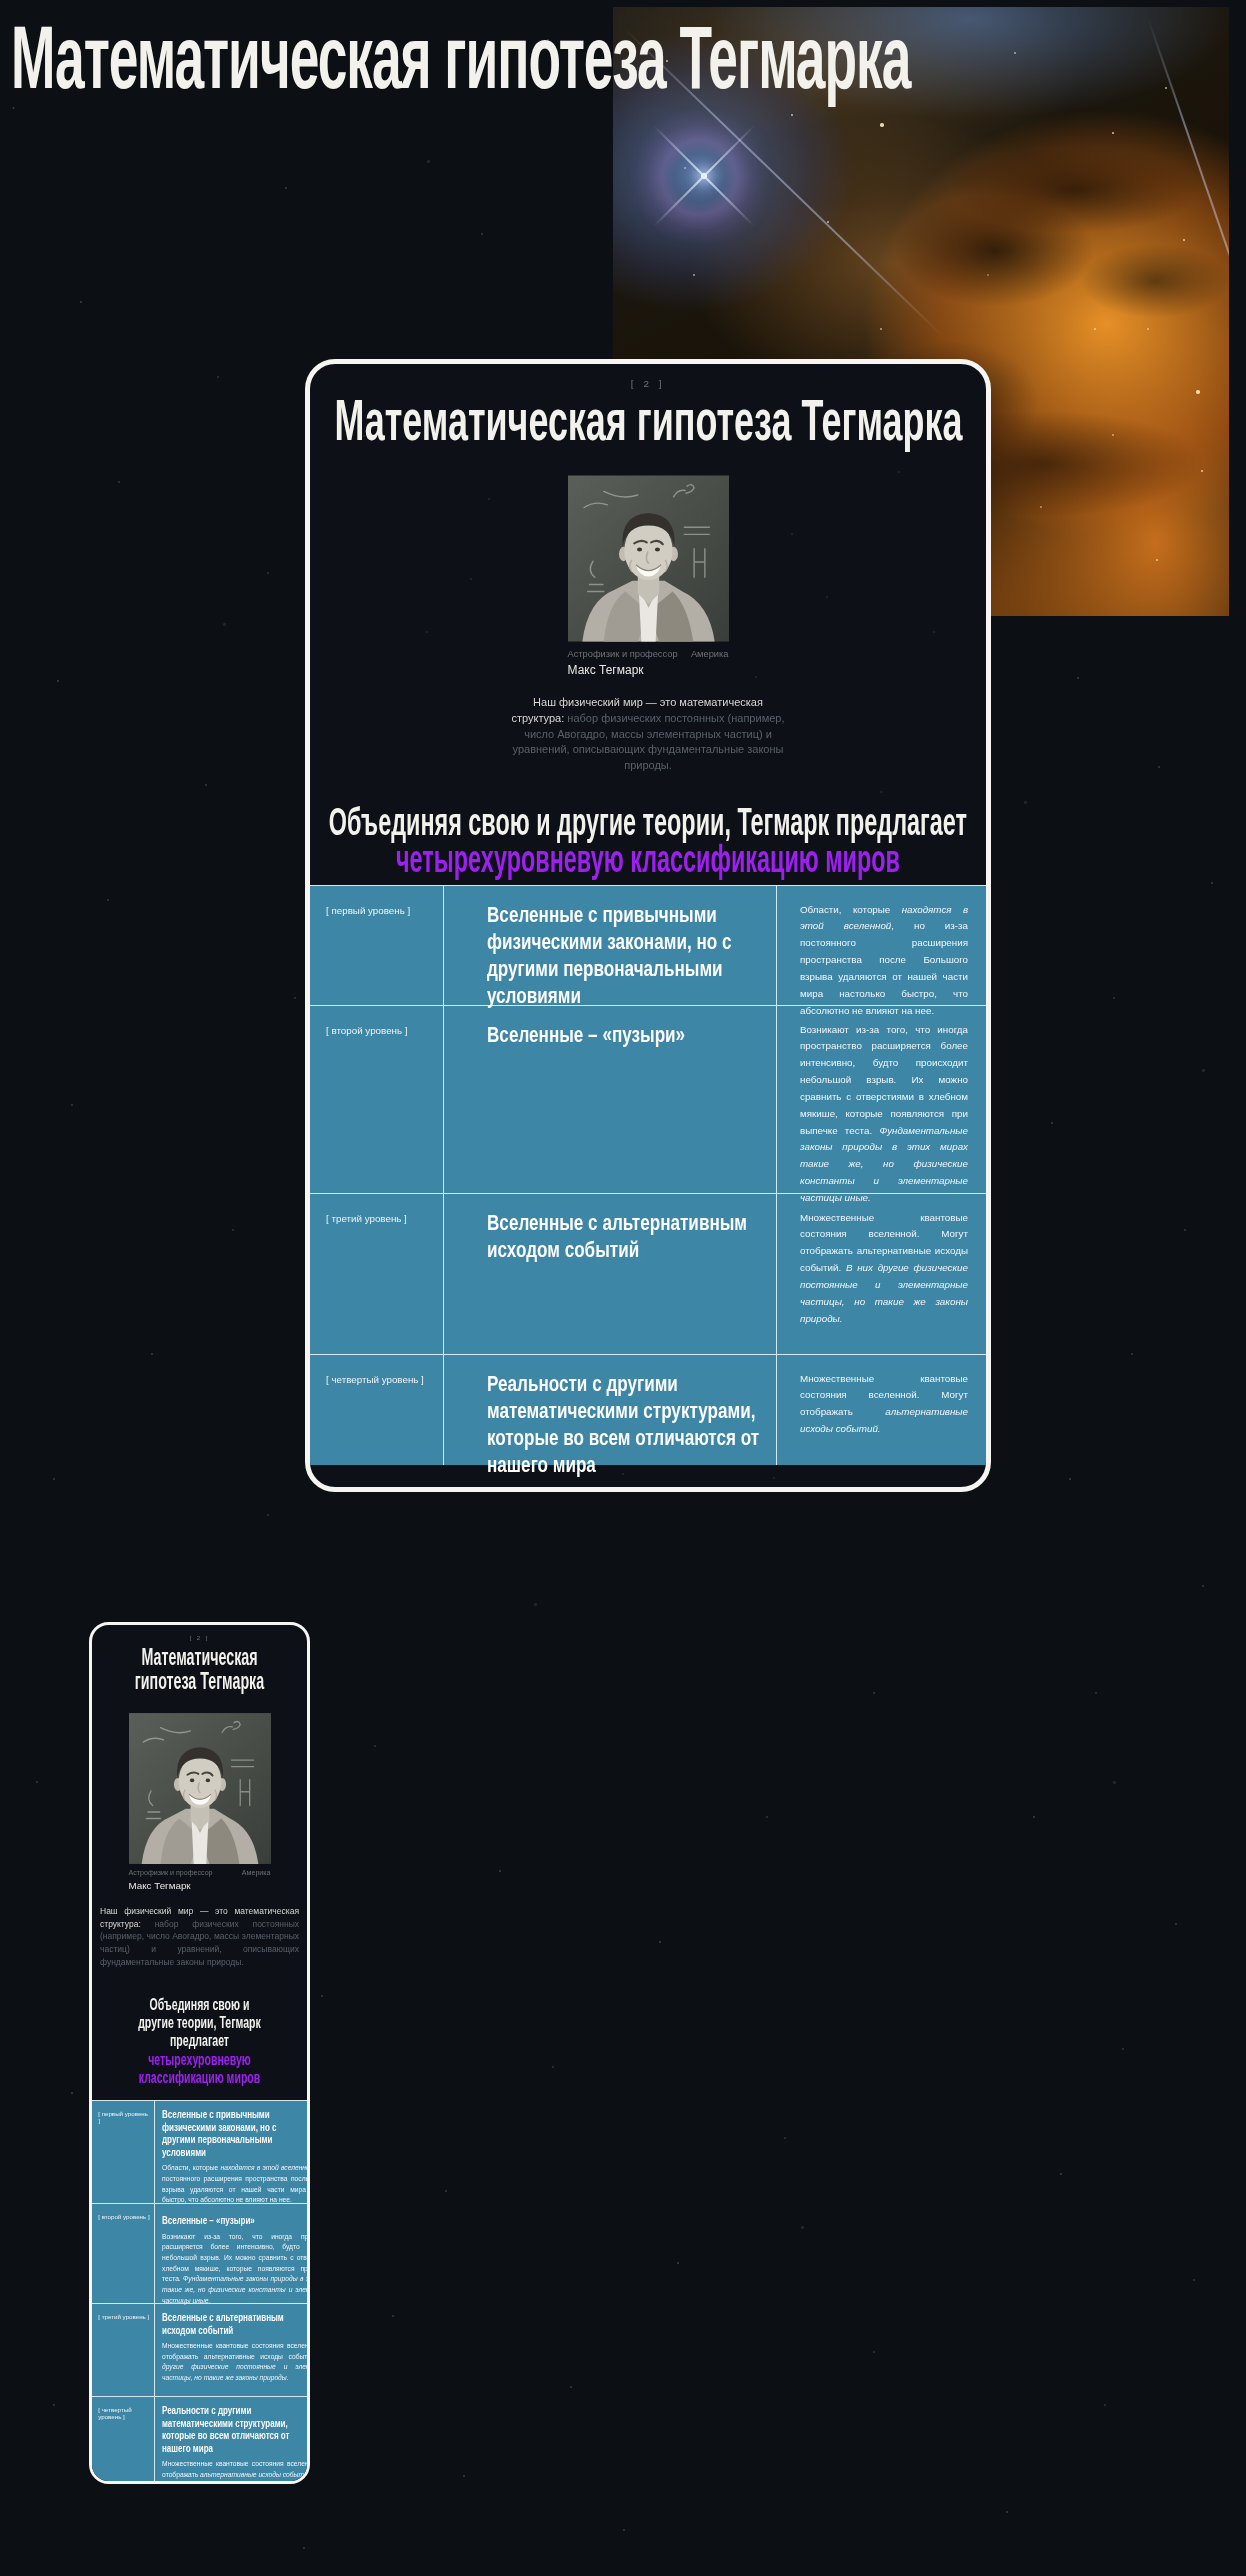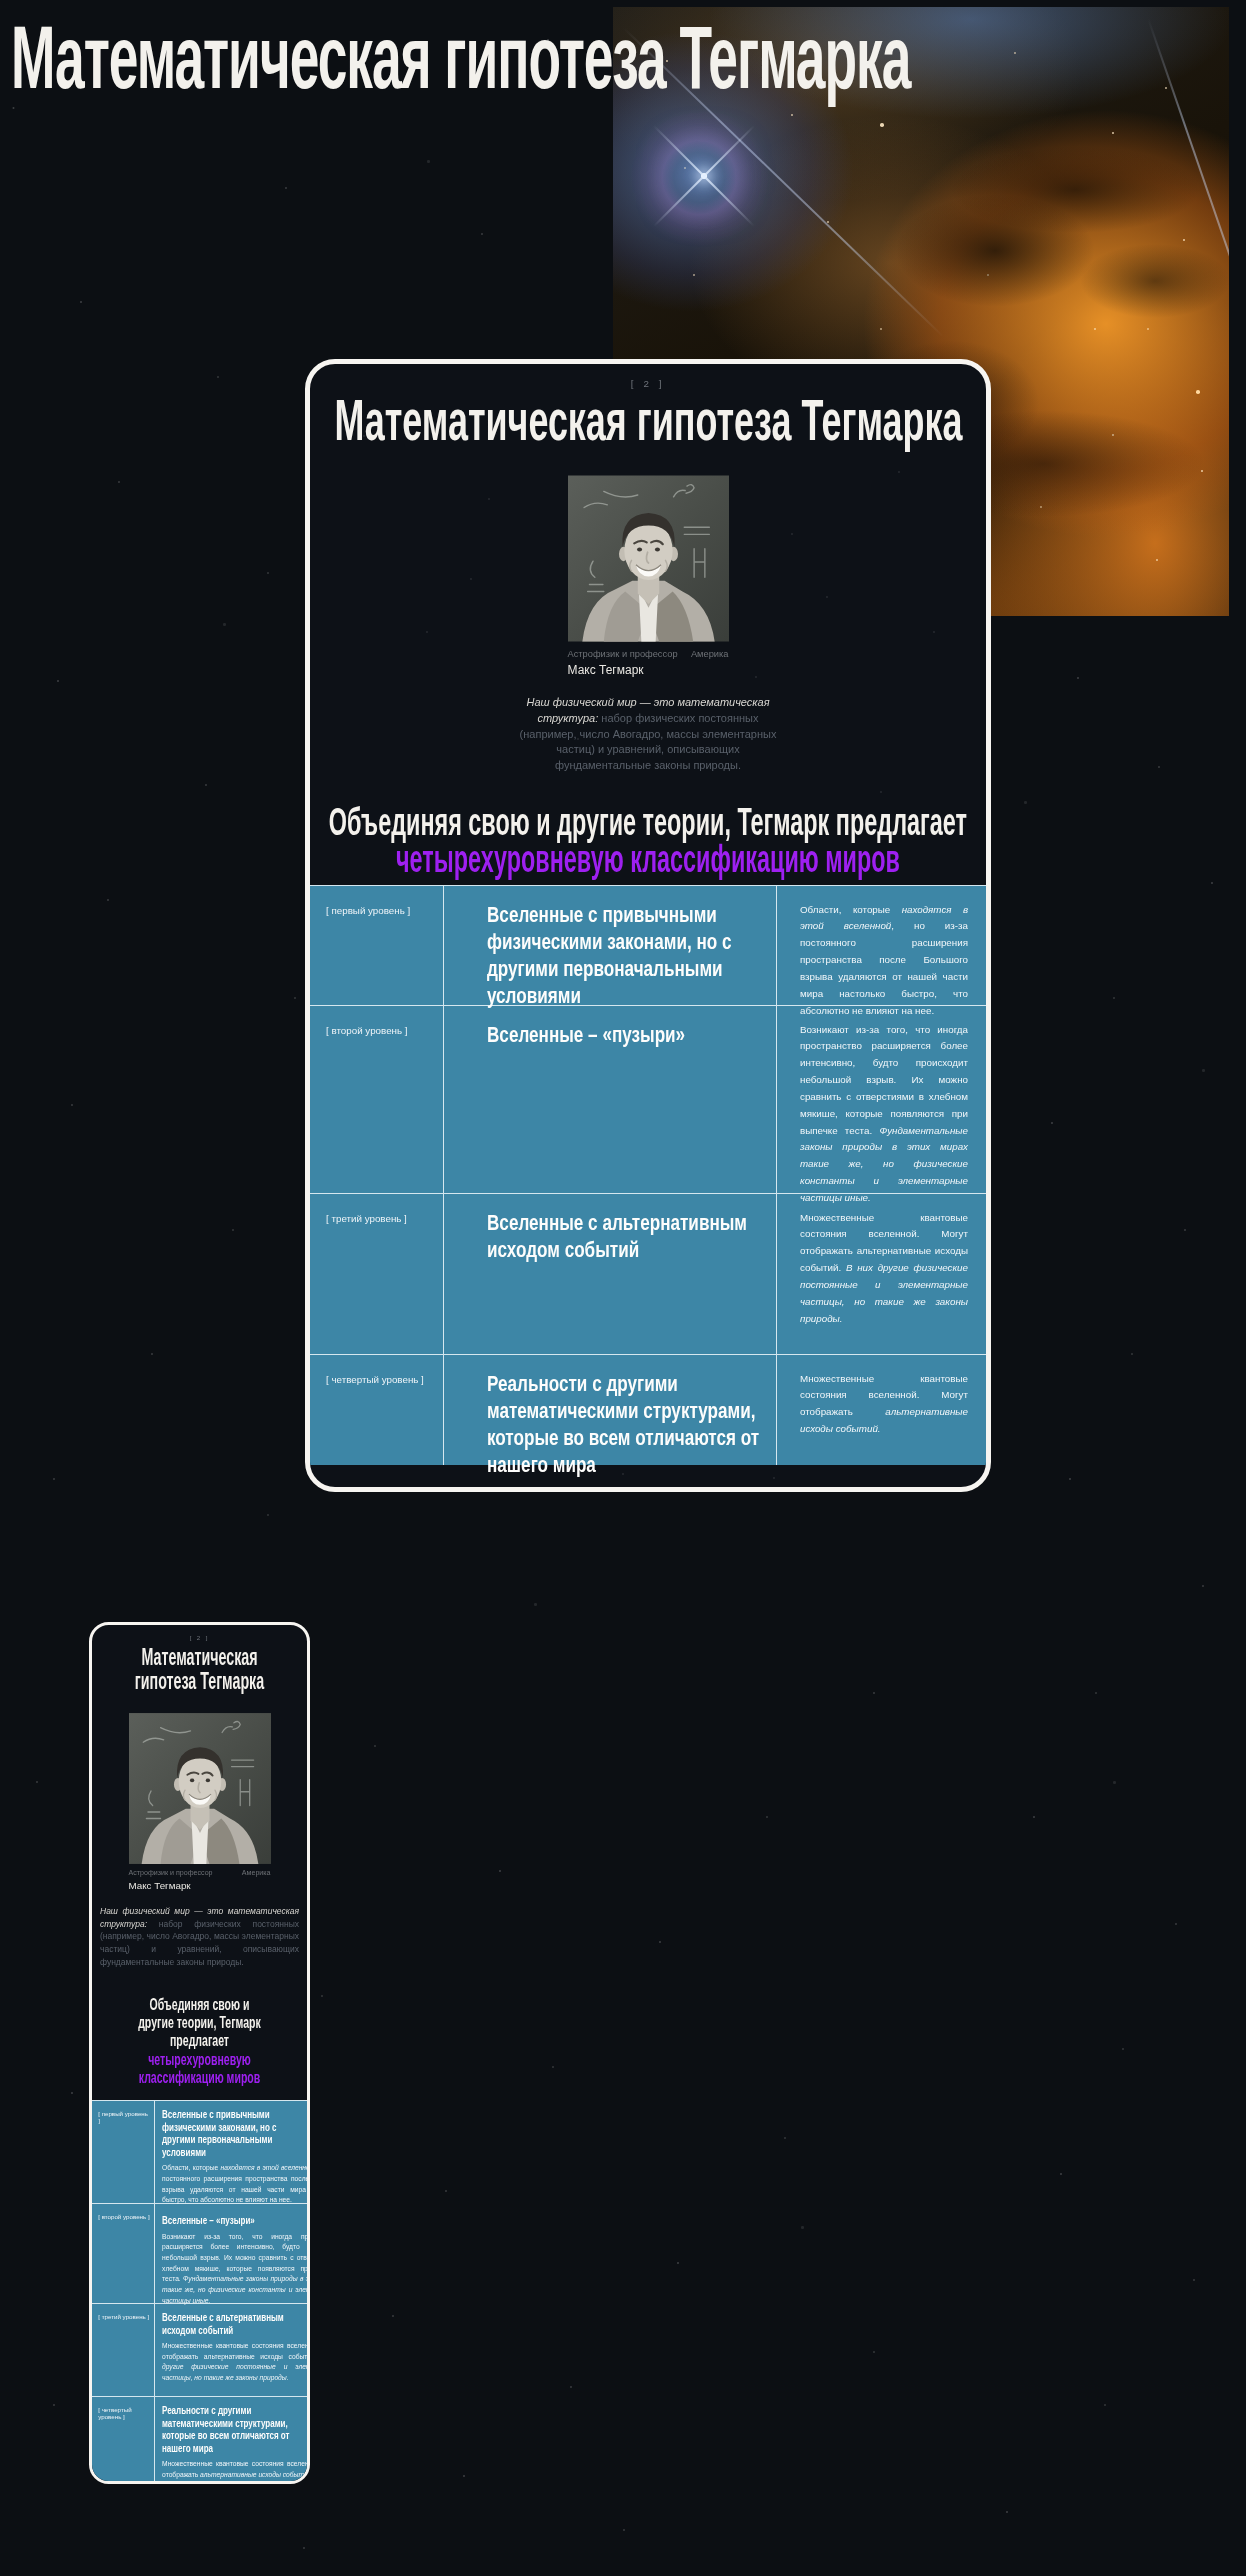--- a/index.html
+++ b/index.html
@@ -100,21 +100,21 @@
   .page-title {
     position: absolute; left: 10.7px; top: 12.5px; z-index: 5;
     font-size: 89px; font-weight: 700; line-height: 1; letter-spacing: -1.8px;
     white-space: nowrap; transform: scaleX(.60); transform-origin: left top;
     color: #f3f1ec;
   }
 
   
   .ref-num { color: #70757c; letter-spacing: 3.6px; }
   .grayp { color: #59606a; }
-  .leadp { font-style: italic; color: #d9d7d2; }
+  .leadp { color: #d9d7d2; }
   .centerflex { align-self: stretch; display: flex; justify-content: center; }
   .cond { display: inline-block; font-weight: 700; white-space: nowrap; }
 
   
   .card {
     position: absolute; left: 305px; top: 359px; width: 686px; height: 1133px;
     background: #0d1117; border: 5.3px solid #f7f5f1; border-radius: 30px;
     overflow: hidden; z-index: 6;
     display: flex; flex-direction: column; align-items: center;
   }

